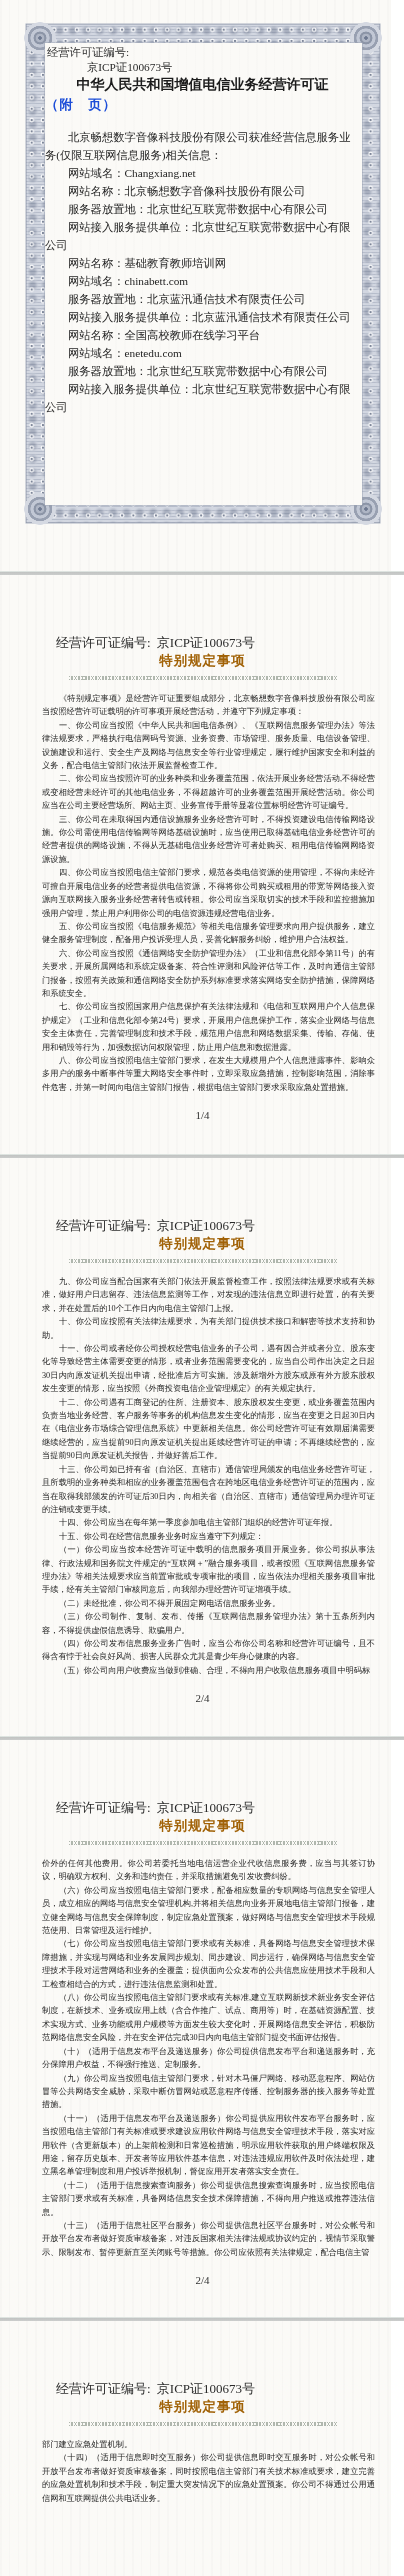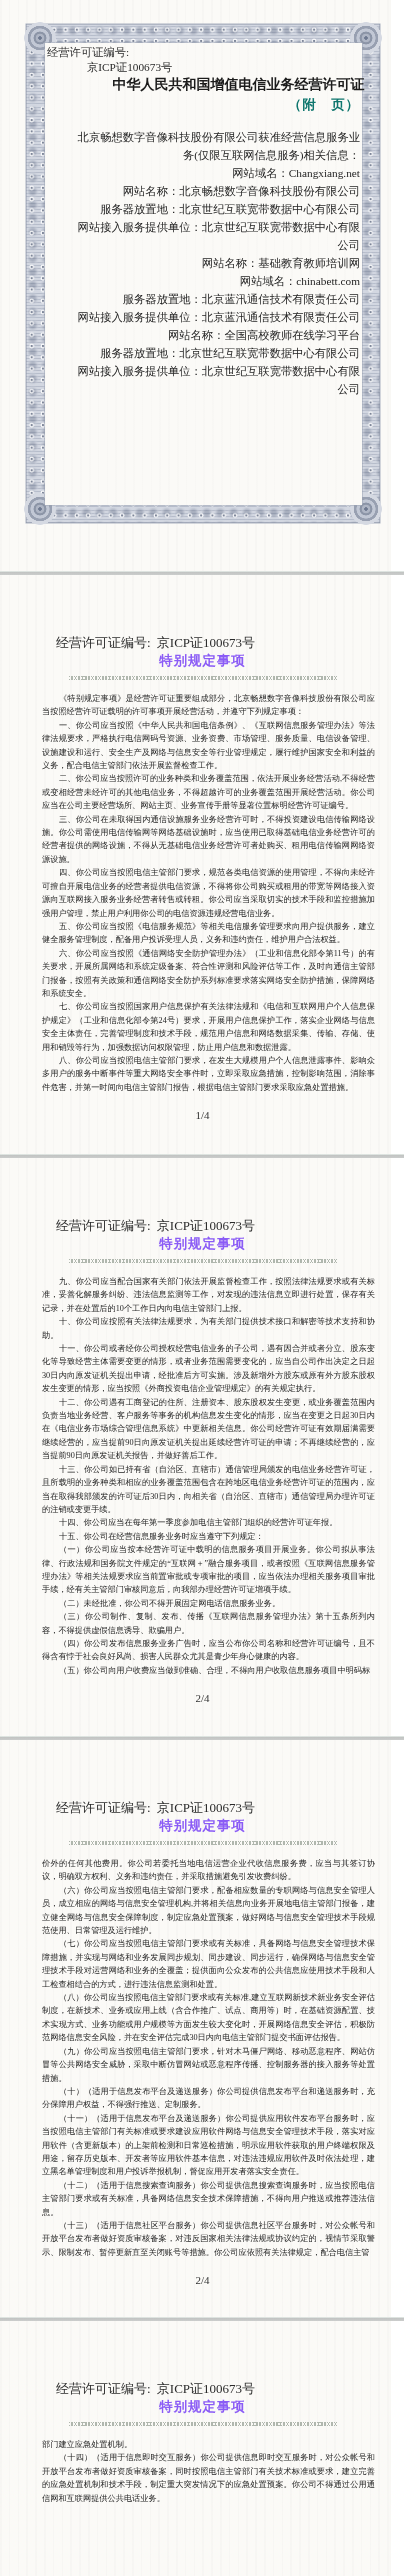--- a/index.html
+++ b/index.html
@@ -30,33 +30,33 @@
     box-shadow:0 0 0 0.5px #99a1b1;
     background-image:repeating-linear-gradient(90deg, rgba(120,120,125,0.02) 0 1.5px, rgba(0,0,0,0) 1.5px 8.8px); }
   .corner { position:absolute; width:34px; height:34px;
     background:radial-gradient(circle at 50% 50%, #6e7990 0 1.5px, #aeb5c4 2.1px 4.1px, #8c95a7 4.6px 6.2px, #c2c8d5 6.7px 9.3px, #98a0b1 9.8px 12px, #d5d9e2 12.4px 15.5px, rgba(0,0,0,0) 16px); }
   .corner.tl { left:-3.1px; top:-3.1px; } .corner.tr { right:-3.1px; top:-3.1px; }
   .corner.bl { left:-3.1px; bottom:-3.1px; } .corner.br { right:-3.1px; bottom:-3.1px; }
 
   .cert-label  { position:absolute; left:47px;  top:45px;  font-size:11.3px; color:#2e2e2e; }
   .cert-number { position:absolute; left:87px; top:60px; font-size:11.3px; color:#2a2a2a; }
   .cert-title  { position:absolute; left:45px; top:76px; width:315px; text-align:center;
-                 font-size:14px; font-weight:bold; color:#1c1c1c;margin-left:36px; }
-  .cert-subtitle { position:absolute; left:45px; top:96px; width:315px; text-align:right;
-                 font-size:13.4px; font-weight:bold; letter-spacing:1px; color:#0f766e; }
+                 font-size:14px; font-weight:bold; color:#1c1c1c; }
+  .cert-subtitle { position:absolute; left:45px; top:96px; width:315px; text-align:left;
+                 font-size:13.4px; font-weight:bold; letter-spacing:1px; color:#1d4ed8; }
   .cert-body { position:absolute; left:45px; top:128px; width:315px;
                font-size:11.3px; line-height:18px; color:#252525; }
-  .cert-body p { margin:0; text-indent:23px;text-align:right; }
+  .cert-body p { margin:0; text-indent:23px; }
   .cert-body .lbl { color:#242424; }
 
   
   .sp-header { position:absolute; left:56px; top:59px; font-size:13px; color:#2b2b2b; white-space:nowrap; }
   .sp-header .num { margin-left:6.2px; }
   .sp-title { position:absolute; left:0; top:77px; width:405px; text-align:center;
-              font-size:13.4px; font-weight:bold; letter-spacing:1px; color:#8b5cf6; }
+              font-size:13.4px; font-weight:bold; letter-spacing:1px; color:#a16207; }
   .sp-wavy { position:absolute; left:69px; top:101px; width:269px; height:4.1px; opacity:.8;
     background-image:
       repeating-linear-gradient(115deg, #9ea79c 0 1px, rgba(158,167,156,0) 1px 3.1px),
       repeating-linear-gradient(65deg,  #9ea79c 0 1px, rgba(158,167,156,0) 1px 3.1px); }
   .sp-body { position:absolute; left:42px; top:117px; width:333px;
              font-size:8.2px; line-height:13.4px; text-align:justify; color:#242424; }
   .sp-body p { margin:0; }
   .sp-body p.ind { text-indent:17px; }
   .sp-footer { position:absolute; left:0; top:534px; width:405px; text-align:center;
                font-size:11px; color:#333333; }
@@ -83,55 +83,56 @@
       <p>北京畅想数字音像科技股份有限公司获准经营信息服务业务(仅限互联网信息服务)相关信息：</p>
       <p><span class="lbl">网站域名：</span><span>Changxiang.net</span></p>
       <p><span class="lbl">网站名称：</span><span>北京畅想数字音像科技股份有限公司</span></p>
       <p><span class="lbl">服务器放置地：</span><span>北京世纪互联宽带数据中心有限公司</span></p>
       <p><span class="lbl">网站接入服务提供单位：</span><span>北京世纪互联宽带数据中心有限公司</span></p>
       <p><span class="lbl">网站名称：</span><span>基础教育教师培训网</span></p>
       <p><span class="lbl">网站域名：</span><span>chinabett.com</span></p>
       <p><span class="lbl">服务器放置地：</span><span>北京蓝汛通信技术有限责任公司</span></p>
       <p><span class="lbl">网站接入服务提供单位：</span><span>北京蓝汛通信技术有限责任公司</span></p>
       <p><span class="lbl">网站名称：</span><span>全国高校教师在线学习平台</span></p>
+      <p><span class="lbl">网站域名：</span><span>enetedu.com</span></p>
       <p><span class="lbl">服务器放置地：</span><span>北京世纪互联宽带数据中心有限公司</span></p>
       <p><span class="lbl">网站接入服务提供单位：</span><span>北京世纪互联宽带数据中心有限公司</span></p>
     </div>
   </div>
 
   <div class="separator" style="top:571px;"></div>
 
   <div class="page" style="top:575px; height:579px;">
     <div class="texture"></div>
     <div class="sp-header"><span>经营许可证编号:</span><span class="num">京ICP证100673号</span></div>
     <div class="sp-title">特别规定事项</div>
     <div class="sp-wavy"></div>
     <div class="sp-body">
       <p class="ind">《特别规定事项》是经营许可证重要组成部分，北京畅想数字音像科技股份有限公司应当按照经营许可证载明的许可事项开展经营活动，并遵守下列规定事项：</p>
       <p class="ind">一、你公司应当按照《中华人民共和国电信条例》、《互联网信息服务管理办法》等法律法规要求，严格执行电信网码号资源、业务资费、市场管理、服务质量、电信设备管理、设施建设和运行、安全生产及网络与信息安全等行业管理规定，履行维护国家安全和利益的义务，配合电信主管部门依法开展监督检查工作。</p>
       <p class="ind">二、你公司应当按照许可的业务种类和业务覆盖范围，依法开展业务经营活动,不得经营或变相经营未经许可的其他电信业务，不得超越许可的业务覆盖范围开展经营活动。你公司应当在公司主要经营场所、网站主页、业务宣传手册等显著位置标明经营许可证编号。</p>
       <p class="ind">三、你公司在未取得国内通信设施服务业务经营许可时，不得投资建设电信传输网络设施。你公司需使用电信传输网等网络基础设施时，应当使用已取得基础电信业务经营许可的经营者提供的网络设施，不得从无基础电信业务经营许可者处购买、租用电信传输网网络资源设施。</p>
       <p class="ind">四、你公司应当按照电信主管部门要求，规范各类电信资源的使用管理，不得向未经许可擅自开展电信业务的经营者提供电信资源，不得将你公司购买或租用的带宽等网络接入资源向互联网接入服务业务经营者转售或转租。你公司应当采取切实的技术手段和监控措施加强用户管理，禁止用户利用你公司的电信资源违规经营电信业务。</p>
-      <p class="ind">五、你公司应当按照《电信服务规范》等相关电信服务管理要求向用户提供服务，建立健全服务管理制度，配备用户投诉受理人员，义务和违约责任，维护用户合法权益。</p>
+      <p class="ind">五、你公司应当按照《电信服务规范》等相关电信服务管理要求向用户提供服务，建立健全服务管理制度，配备用户投诉受理人员，妥善化解服务纠纷，维护用户合法权益。</p>
       <p class="ind">六、你公司应当按照《通信网络安全防护管理办法》（工业和信息化部令第11号）的有关要求，开展所属网络和系统定级备案、符合性评测和风险评估等工作，及时向通信主管部门报备，按照有关政策和通信网络安全防护系列标准要求落实网络安全防护措施，保障网络和系统安全。</p>
       <p class="ind">七、你公司应当按照国家用户信息保护有关法律法规和《电信和互联网用户个人信息保护规定》（工业和信息化部令第24号）要求，开展用户信息保护工作，落实企业网络与信息安全主体责任，完善管理制度和技术手段，规范用户信息和网络数据采集、传输、存储、使用和销毁等行为，加强数据访问权限管理，防止用户信息和数据泄露。</p>
       <p class="ind">八、你公司应当按照电信主管部门要求，在发生大规模用户个人信息泄露事件、影响众多用户的服务中断事件等重大网络安全事件时，立即采取应急措施，控制影响范围，消除事件危害，并第一时间向电信主管部门报告，根据电信主管部门要求采取应急处置措施。</p>
     </div>
     <div class="sp-footer">1/4</div>
   </div>
 
   <div class="separator" style="top:1154px;"></div>
 
   <div class="page" style="top:1158px; height:578px;">
     <div class="texture"></div>
     <div class="sp-header"><span>经营许可证编号:</span><span class="num">京ICP证100673号</span></div>
     <div class="sp-title">特别规定事项</div>
     <div class="sp-wavy"></div>
     <div class="sp-body">
-      <p class="ind">九、你公司应当配合国家有关部门依法开展监督检查工作，按照法律法规要求或有关标准，妥善化解服务纠纷、违法信息监测等工作，对发现的违法信息立即进行处置，保存有关记录，并在处置后的10个工作日内向电信主管部门上报。</p>
+      <p class="ind">九、你公司应当配合国家有关部门依法开展监督检查工作，按照法律法规要求或有关标准，做好用户日志留存、违法信息监测等工作，对发现的违法信息立即进行处置，的有关要求，并在处置后的10个工作日内向电信主管部门上报。</p>
       <p class="ind">十、你公司应按照有关法律法规要求，为有关部门提供技术接口和解密等技术支持和协助。</p>
       <p class="ind">十一、你公司或者经你公司授权经营电信业务的子公司，遇有因合并或者分立、股东变化等导致经营主体需要变更的情形，或者业务范围需要变化的，应当自公司作出决定之日起30日内向原发证机关提出申请，经批准后方可实施。涉及新增外方股东或原有外方股东股权发生变更的情形，应当按照《外商投资电信企业管理规定》的有关规定执行。</p>
       <p class="ind">十二、你公司遇有工商登记的住所、注册资本、股东股权发生变更，或业务覆盖范围内负责当地业务经营、客户服务等事务的机构信息发生变化的情形，应当在变更之日起30日内在《电信业务市场综合管理信息系统》中更新相关信息。你公司经营许可证有效期届满需要继续经营的，应当提前90日向原发证机关提出延续经营许可证的申请；不再继续经营的，应当提前90日向原发证机关报告，并做好善后工作。</p>
       <p class="ind">十三、你公司如已持有省（自治区、直辖市）通信管理局颁发的电信业务经营许可证，且所载明的业务种类和相应的业务覆盖范围包含在跨地区电信业务经营许可证的范围内，应当在取得我部颁发的许可证后30日内，向相关省（自治区、直辖市）通信管理局办理许可证的注销或变更手续。</p>
       <p class="ind">十四、你公司应当在每年第一季度参加电信主管部门组织的经营许可证年报。</p>
       <p class="ind">十五、你公司在经营信息服务业务时应当遵守下列规定：</p>
       <p class="ind">（一）你公司应当按本经营许可证中载明的信息服务项目开展业务。你公司拟从事法律、行政法规和国务院文件规定的“互联网＋”融合服务项目，或者按照《互联网信息服务管理办法》等相关法规要求应当前置审批或专项审批的项目，应当依法办理相关服务项目审批手续，经有关主管部门审核同意后，向我部办理经营许可证增项手续。</p>
       <p class="ind">（二）未经批准，你公司不得开展固定网电话信息服务业务。</p>
       <p class="ind">（三）你公司制作、复制、发布、传播《互联网信息服务管理办法》第十五条所列内容，不得提供虚假信息诱导、欺骗用户。</p>
       <p class="ind">（四）你公司发布信息服务业务广告时，应当公布你公司名称和经营许可证编号，且不得含有悖于社会良好风尚、损害人民群众尤其是青少年身心健康的内容。</p>
@@ -145,22 +146,22 @@
   <div class="page" style="top:1740px; height:577px;">
     <div class="texture"></div>
     <div class="sp-header"><span>经营许可证编号:</span><span class="num">京ICP证100673号</span></div>
     <div class="sp-title">特别规定事项</div>
     <div class="sp-wavy"></div>
     <div class="sp-body">
       <p>价外的任何其他费用。你公司若委托当地电信运营企业代收信息服务费，应当与其签订协议，明确双方权利、义务和违约责任，并采取措施避免引发收费纠纷。</p>
       <p class="ind">（六）你公司应当按照电信主管部门要求，配备相应数量的专职网络与信息安全管理人员，成立相应的网络与信息安全管理机构,并将相关信息向业务开展地电信主管部门报备，建立健全网络与信息安全保障制度，制定应急处置预案，做好网络与信息安全管理技术手段规范使用、日常管理及运行维护。</p>
       <p class="ind">（七）你公司应当按照电信主管部门要求或有关标准，具备网络与信息安全管理技术保障措施，并实现与网络和业务发展同步规划、同步建设、同步运行，确保网络与信息安全管理技术手段对运营网络和业务的全覆盖；提供面向公众发布的公共信息应使用技术手段和人工检查相结合的方式，进行违法信息监测和处置。</p>
       <p class="ind">（八）你公司应当按照电信主管部门要求或有关标准,建立互联网新技术新业务安全评估制度，在新技术、业务或应用上线（含合作推广、试点、商用等）时，在基础资源配置、技术实现方式、业务功能或用户规模等方面发生较大变化时，开展网络信息安全评估，积极防范网络信息安全风险，并在安全评估完成30日内向电信主管部门提交书面评估报告。</p>
+      <p class="ind">（十）（适用于信息发布平台及递送服务）你公司提供信息发布平台和递送服务时，充分保障用户权益，不得强行推送、定制服务。</p>
       <p class="ind">（九）你公司应当按照电信主管部门要求，针对木马僵尸网络、移动恶意程序、网站仿冒等公共网络安全威胁，采取中断仿冒网站或恶意程序传播、控制服务器的接入服务等处置措施。</p>
-      <p class="ind">（十）（适用于信息发布平台及递送服务）你公司提供信息发布平台和递送服务时，充分保障用户权益，不得强行推送、定制服务。</p>
       <p class="ind">（十一）（适用于信息发布平台及递送服务）你公司提供应用软件发布平台服务时，应当按照电信主管部门有关标准或要求建设应用软件网络与信息安全管理技术手段，落实对应用软件（含更新版本）的上架前检测和日常巡检措施，明示应用软件获取的用户终端权限及用途，留存历史版本、开发者等应用软件基本信息，对违法违规应用软件及时依法处理，建立黑名单管理制度和用户投诉举报机制，督促应用开发者落实安全责任。</p>
       <p class="ind">（十二）（适用于信息搜索查询服务）你公司提供信息搜索查询服务时，应当按照电信主管部门要求或有关标准，具备网络信息安全技术保障措施，不得向用户推送或推荐违法信息。</p>
       <p class="ind">（十三）（适用于信息社区平台服务）你公司提供信息社区平台服务时，对公众帐号和开放平台发布者做好资质审核备案，对违反国家相关法律法规或协议约定的，视情节采取警示、限制发布、暂停更新直至关闭账号等措施。你公司应依照有关法律规定，配合电信主管</p>
     </div>
     <div class="sp-footer">2/4</div>
   </div>
 
   <div class="separator" style="top:2317px;"></div>
 
   <div class="page p5" style="top:2321px; height:552px;">

